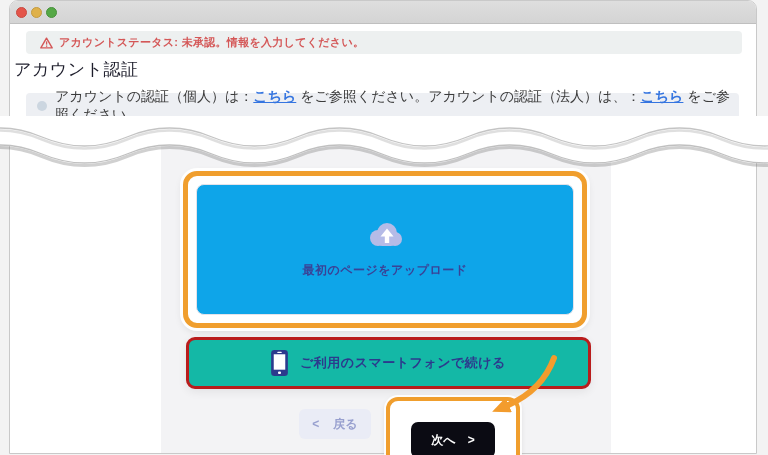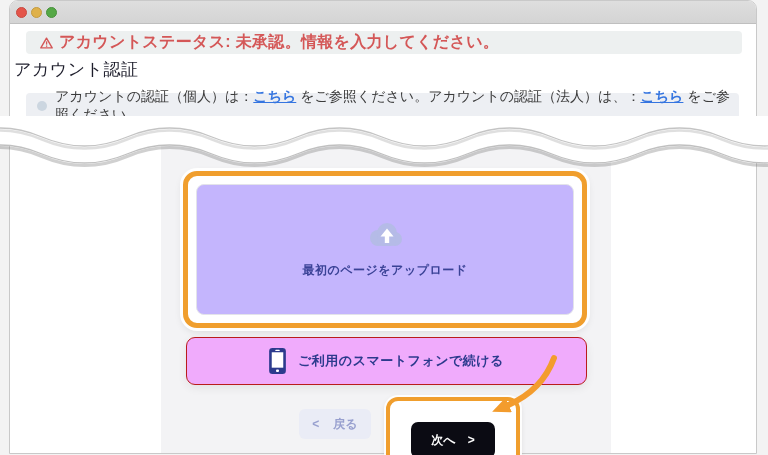--- a/index.html
+++ b/index.html
@@ -24,21 +24,21 @@
   .tl{width:9px;height:9px;border-radius:50%;}
   .tl.close{background:#e4554a;border:1px solid #c94a40;}
   .tl.min{background:#dfb14a;border:1px solid #c49b3f;}
   .tl.max{background:#55a846;border:1px solid #47913a;}
 
   
   .alert{
     position:absolute;left:16px;top:30px;width:702px;height:23px;
     background:#edf0f0;border-radius:4px;
     display:flex;align-items:center;padding-left:14px;gap:6px;
-    color:#d45757;font-size:16px;font-weight:bold;letter-spacing:.3px;
+    color:#d45757;font-size:11px;font-weight:bold;letter-spacing:.3px;
   }
 
   
   .page-title{
     position:absolute;left:4px;top:57px;
     font-size:17px;font-weight:normal;color:#1d1d2b;letter-spacing:.5px;
   }
 
   
   .infobar{
@@ -60,30 +60,30 @@
   .wave{position:absolute;left:0;top:116px;width:768px;height:62px;pointer-events:none;}
 
   
   .upload-ring{
     position:absolute;left:183px;top:171px;width:394px;height:147px;
     border:5px solid #f09e2d;border-radius:14px;background:#fff;
     box-shadow:0 0 0 3px rgba(255,255,255,.95),0 3px 9px rgba(0,0,0,.13);
   }
   .upload-inner{
     position:absolute;left:8px;top:8px;right:8px;bottom:8px;
-    border:1px solid #e3e3ea;border-radius:8px;background:#c4b5fd;
+    border:1px solid #e3e3ea;border-radius:8px;background:#0ea5e9;
     display:flex;flex-direction:column;align-items:center;justify-content:center;gap:13px;
     cursor:pointer;
   }
   .upload-label{font-size:12px;font-weight:bold;color:#3a4296;letter-spacing:.5px;}
 
   
   .phone-btn{
     position:absolute;left:186px;top:337px;width:399px;height:46px;
-    background:#f0abfc;border-radius:9px;border:1px solid #b91c1c;
+    background:#14b8a6;border-radius:9px;border:3px solid #b91c1c;
     box-shadow:0 3px 10px rgba(0,0,0,.07);
     display:flex;align-items:center;justify-content:center;gap:12px;cursor:pointer;
   }
   .phone-label{font-size:13px;font-weight:bold;color:#2c3a8d;letter-spacing:.5px;}
 
   
   .back-btn{
     position:absolute;left:299px;top:409px;width:72px;height:30px;
     background:#eaecf6;border-radius:6px;border:none;
     display:flex;align-items:center;justify-content:center;gap:14px;

